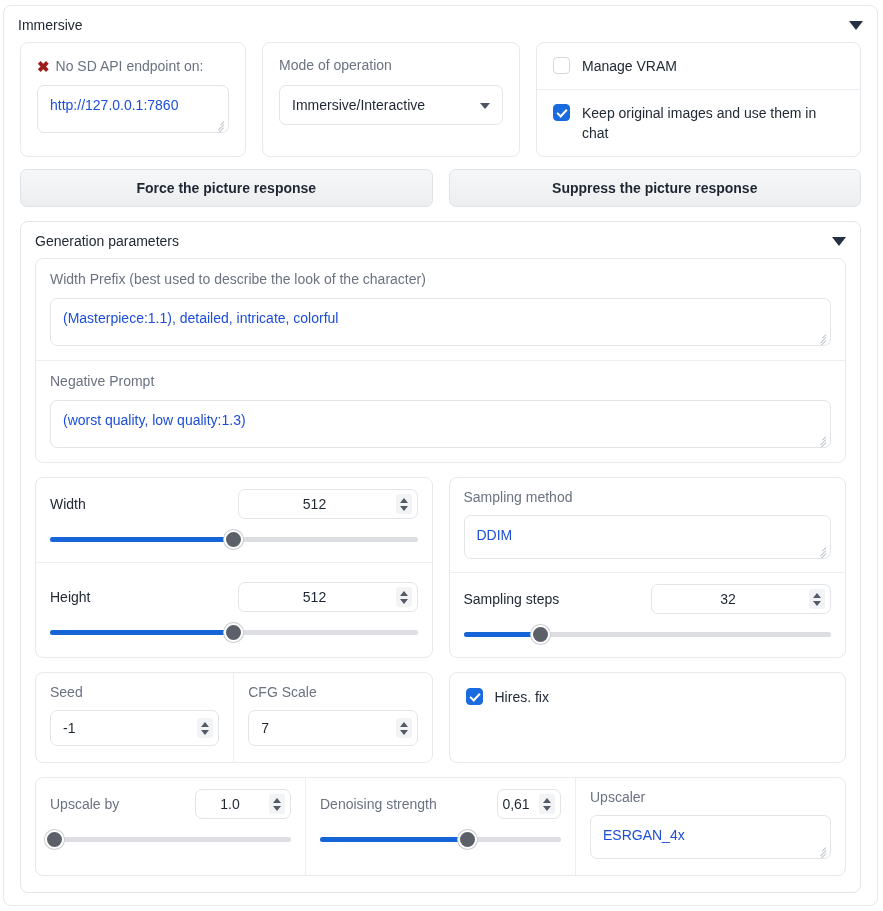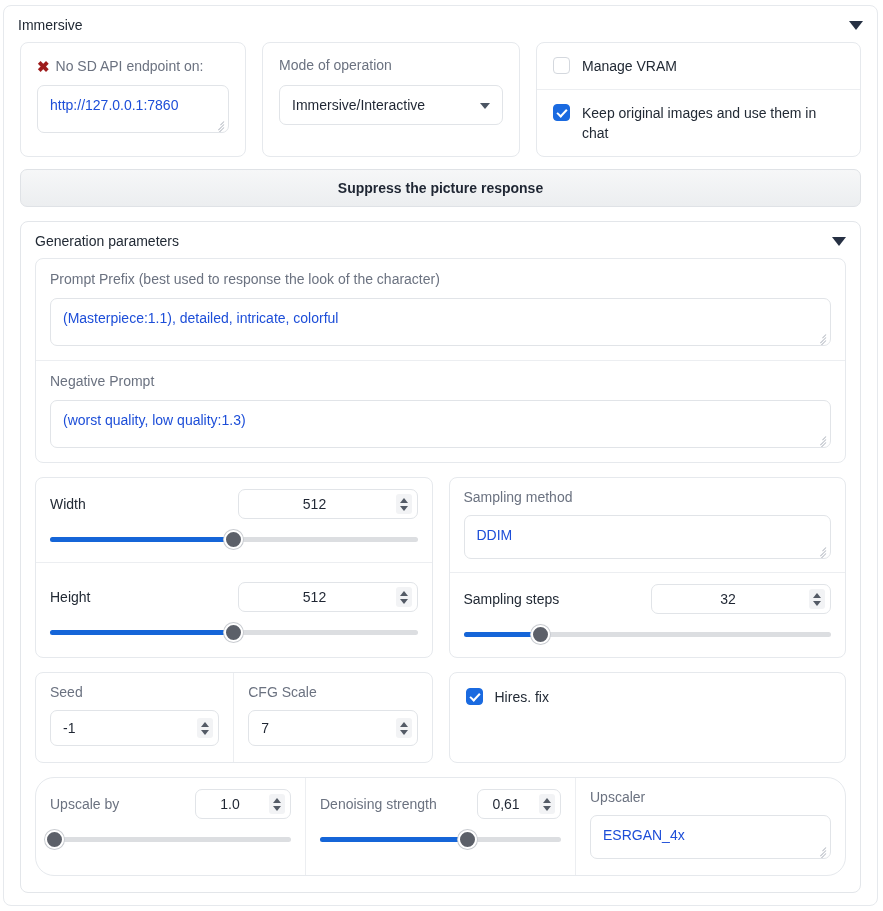--- a/index.html
+++ b/index.html
@@ -321,33 +321,34 @@
         <span class="cb-label">Manage VRAM</span>
       </div>
       <div class="cbrow">
         <span class="cb on"></span>
         <span class="cb-label" style="max-width:258px;">Keep original images and use them in chat</span>
       </div>
     </div>
   </div>
 
   <div class="btnrow">
+    <button class="bigbtn">Force the picture response</button>
     <button class="bigbtn">Suppress the picture response</button>
   </div>
 
   <div class="panel" id="genpanel">
 
     <div class="accordion-header">
       <span class="accordion-title">Generation parameters</span>
       <span class="caret"></span>
     </div>
 
     <div class="inner-card">
       <div class="inner-sub">
-        <span class="lbl" style="margin-bottom:10px;">Prompt Prefix (best used to response the look of the character)</span>
+        <span class="lbl" style="margin-bottom:10px;">Width Prefix (best used to describe the look of the character)</span>
         <div class="tbox" style="height:48px;">
           <span>(Masterpiece:1.1), detailed, intricate, colorful</span>
           <span class="grip">
               <i></i>
               <i></i>
               <i></i>
             </span>
         </div>
       </div>
       <div class="inner-sub">
@@ -460,21 +461,21 @@
       </div>
 
       <div class="card" style="flex:1;">
         <div class="cbrow" style="padding:14px 16px;">
           <span class="cb on"></span>
           <span class="cb-label">Hires. fix</span>
         </div>
       </div>
     </div>
 
-    <div class="inner-card vsplit" style="margin:14px 14px 16px 14px;border-radius:19px;">
+    <div class="inner-card vsplit" style="margin:14px 14px 16px 14px;">
 
       <div style="padding:11px 14px 18px 14px;">
         <div class="label-row">
           <span class="lbl">Upscale by</span>
           <div class="numfield" style="width:96px;">
             <span>1.0</span>
             <span class="spin">
                 <span class="up"></span>
                 <span class="dn"></span>
               </span>
@@ -483,21 +484,21 @@
         <div class="slider">
           <div class="track"></div>
           <div class="fill" id="upscale-fill" style="width: 2%;"></div>
           <div class="thumb" id="upscale-thumb" style="left: 2%;"></div>
         </div>
       </div>
 
       <div style="padding:11px 14px 18px 14px;">
         <div class="label-row">
           <span class="lbl">Denoising strength</span>
-          <div class="numfield" style="width:84px;">
+          <div class="numfield" style="width:64px;">
             <span>0,61</span>
             <span class="spin">
                 <span class="up"></span>
                 <span class="dn"></span>
               </span>
           </div>
         </div>
         <div class="slider">
           <div class="track"></div>
           <div class="fill" id="denoise-fill" style="width: 61%;"></div>

